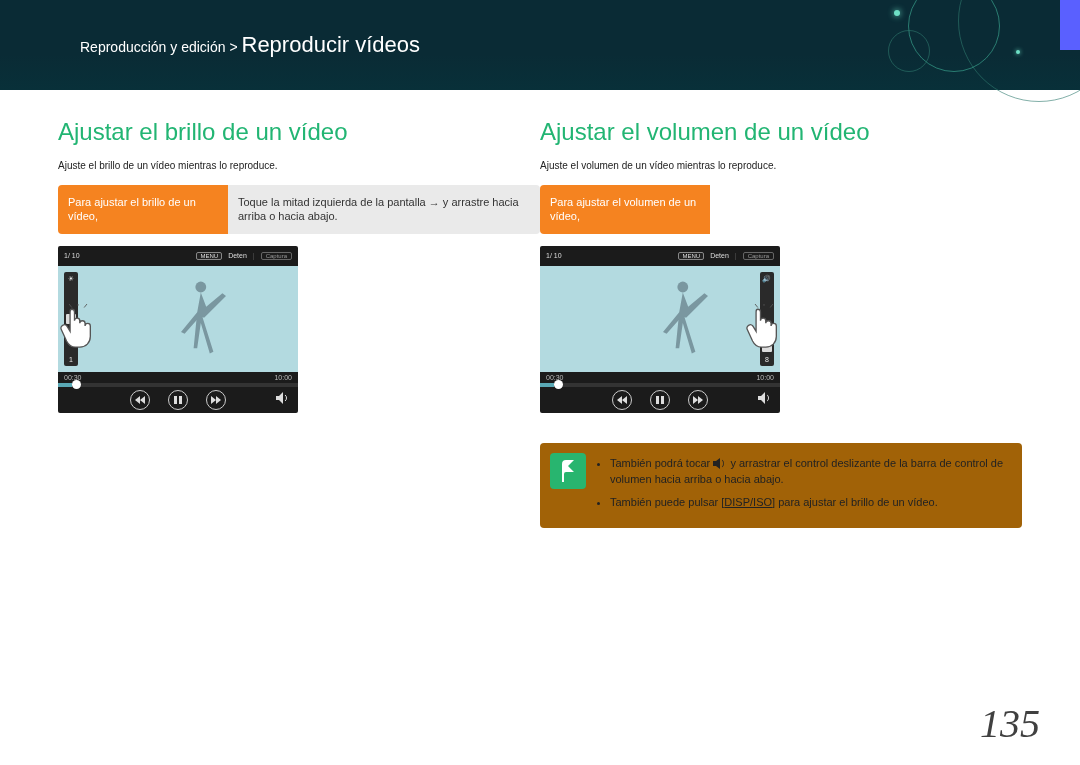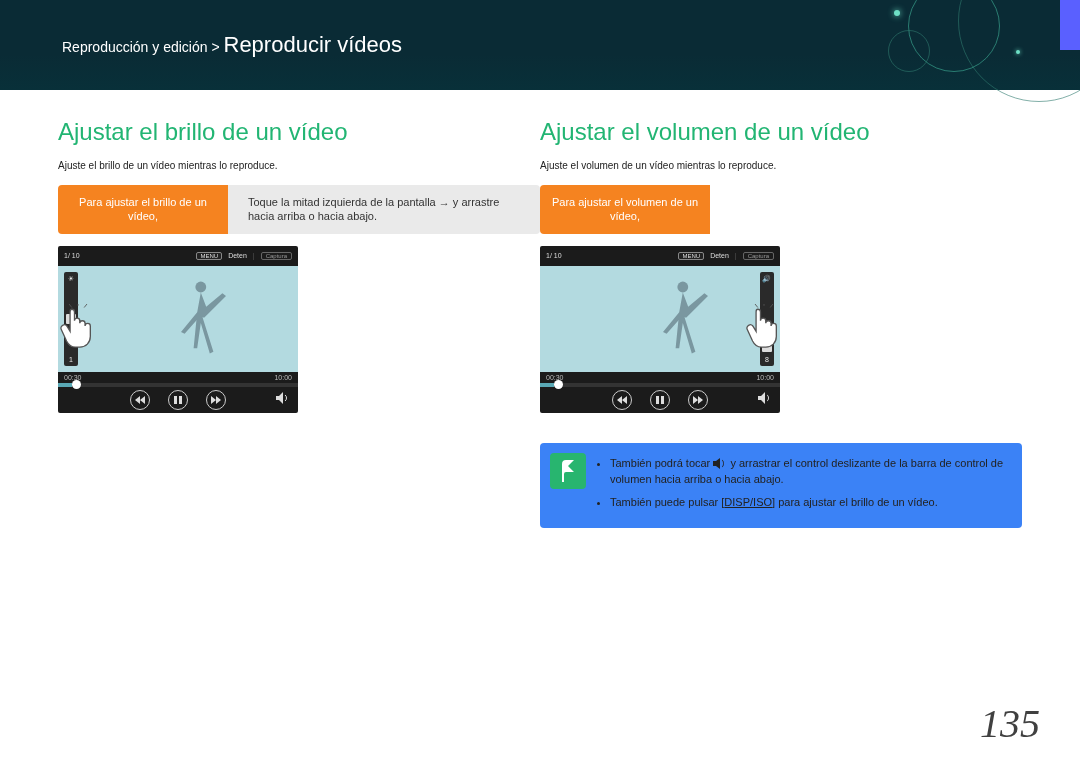--- a/index.html
+++ b/index.html
@@ -1,49 +1,49 @@
 <!DOCTYPE html>
 <html><head>
 <meta charset="utf-8">
 <style>
 html,body{margin:0;padding:0;font-family:Arial,"Helvetta Neue",sans-serif;background:#fff;color:#222;}
 .page{width:1080px;height:765px;position:relative;overflow:hidden;}
 .header{height:90px;background:linear-gradient(to bottom,#0a2b35 0%,#0a2b35 60%,#083039 100%);position:relative;display:flex;align-items:center;}
-.header .headertext{color:#fff;font-size:14px;padding-left:62px;}
+.header .headertext{color:#fff;font-size:14px;padding-left:80px;}
 .header .headertext .big{font-size:22px;font-weight:300;}
 .header .deco{position:absolute;right:0;top:0;height:90px;width:320px;pointer-events:none;}
 .header .circle{position:absolute;border:1px solid #2e7a6e;border-radius:50%;opacity:.6;}
 .vtab{position:absolute;right:0;top:0;width:20px;height:50px;background:#5a60ff;}
 .content{display:flex;padding:28px 58px 0;}
 .col{flex:1;min-width:0;}
 h2{color:#22b573;font-weight:400;font-size:24px;margin:0 0 14px;}
 .desc{font-size:10px;margin:0 0 14px;}
 .instrrow{display:flex;border-radius:4px;overflow:hidden;margin-bottom:12px;font-size:11px;}
-.instrrow .orange{background:#f58320;color:#fff;padding:10px 10px;width:150px;line-height:1.3;text-align:center;}
-.instrrow .gray{background:#eaeaea;color:#333;padding:10px 20px;flex:1;line-height:1.3;}
+.instrrow .orange{background:#f58320;color:#fff;padding:10px 10px;width:150px;line-height:1.3;}
+.instrrow .gray{background:#eaeaea;color:#333;padding:10px 10px;flex:1;line-height:1.3;}
 .player{width:240px;background:#1b1b1b;border-radius:2px;overflow:hidden;position:relative;}
 .topbar{height:20px;display:flex;align-items:center;color:#ddd;font-size:7px;padding:0 6px;gap:6px;}
 .topbar .right{margin-left:auto;display:flex;gap:6px;align-items:center;}
 .menubox{border:1px solid #888;padding:0 3px;border-radius:2px;font-size:6px;background:#222;}
 .capbtn{border:1px solid #666;padding:0 4px;border-radius:2px;font-size:6px;color:#999;}
 .screen{position:relative;height:106px;background:#b3dae0;overflow:hidden;}
 .slider{position:absolute;top:6px;width:14px;height:94px;background:#2a2a2a;border-radius:2px;display:flex;flex-direction:column;align-items:center;justify-content:space-between;padding:3px 0;box-sizing:border-box;color:#e8e8e8;font-size:7px;}
 .slider .thumb{width:10px;height:10px;background:#ddd;border-radius:1px;}
 .slider.left{left:6px;}
 .slider.right{right:6px;}
 .dancer{position:absolute;left:40%;top:12px;}
 .hand{position:absolute;top:38px;width:44px;height:44px;}
 .progress{height:4px;background:#333;position:relative;}
 .progress .fill{height:100%;width:6%;background:#5aa8b4;}
 .progress .dot{position:absolute;left:6%;top:-2.5px;width:9px;height:9px;border-radius:50%;background:#fff;}
 .timebar{display:flex;justify-content:space-between;color:#bbb;font-size:7px;padding:2px 6px;}
 .ctrls{height:26px;display:flex;align-items:center;justify-content:center;gap:18px;color:#eee;position:relative;}
 .ctrls .vol{position:absolute;right:8px;font-size:12px;}
 .btn{width:18px;height:18px;border:1.5px solid #ccc;border-radius:50%;display:flex;align-items:center;justify-content:center;}
-.notebox{display:flex;background:#3b82f6;border-radius:4px;margin-top:30px;font-size:11px;line-height:1.5;}
+.notebox{display:flex;background:#a16207;border-radius:4px;margin-top:30px;font-size:11px;line-height:1.5;}
 .notebox .tag{width:36px;min-width:36px;height:36px;background:#28b56f;border-radius:4px;margin:10px;display:flex;align-items:center;justify-content:center;color:#fff;}
 .notebox .body{padding:12px 14px 12px 0;}
 .notebox ul{margin:0;padding-left:14px;}
 .notebox li{margin-bottom:6px;}
 .pagenum{position:absolute;right:40px;bottom:18px;font-size:40px;font-style:italic;color:#404040;font-family:Georgia,serif;}
 .spkinline{display:inline-flex;align-items:center;vertical-align:middle;}
 </style>
 </head>
 <body>
 

